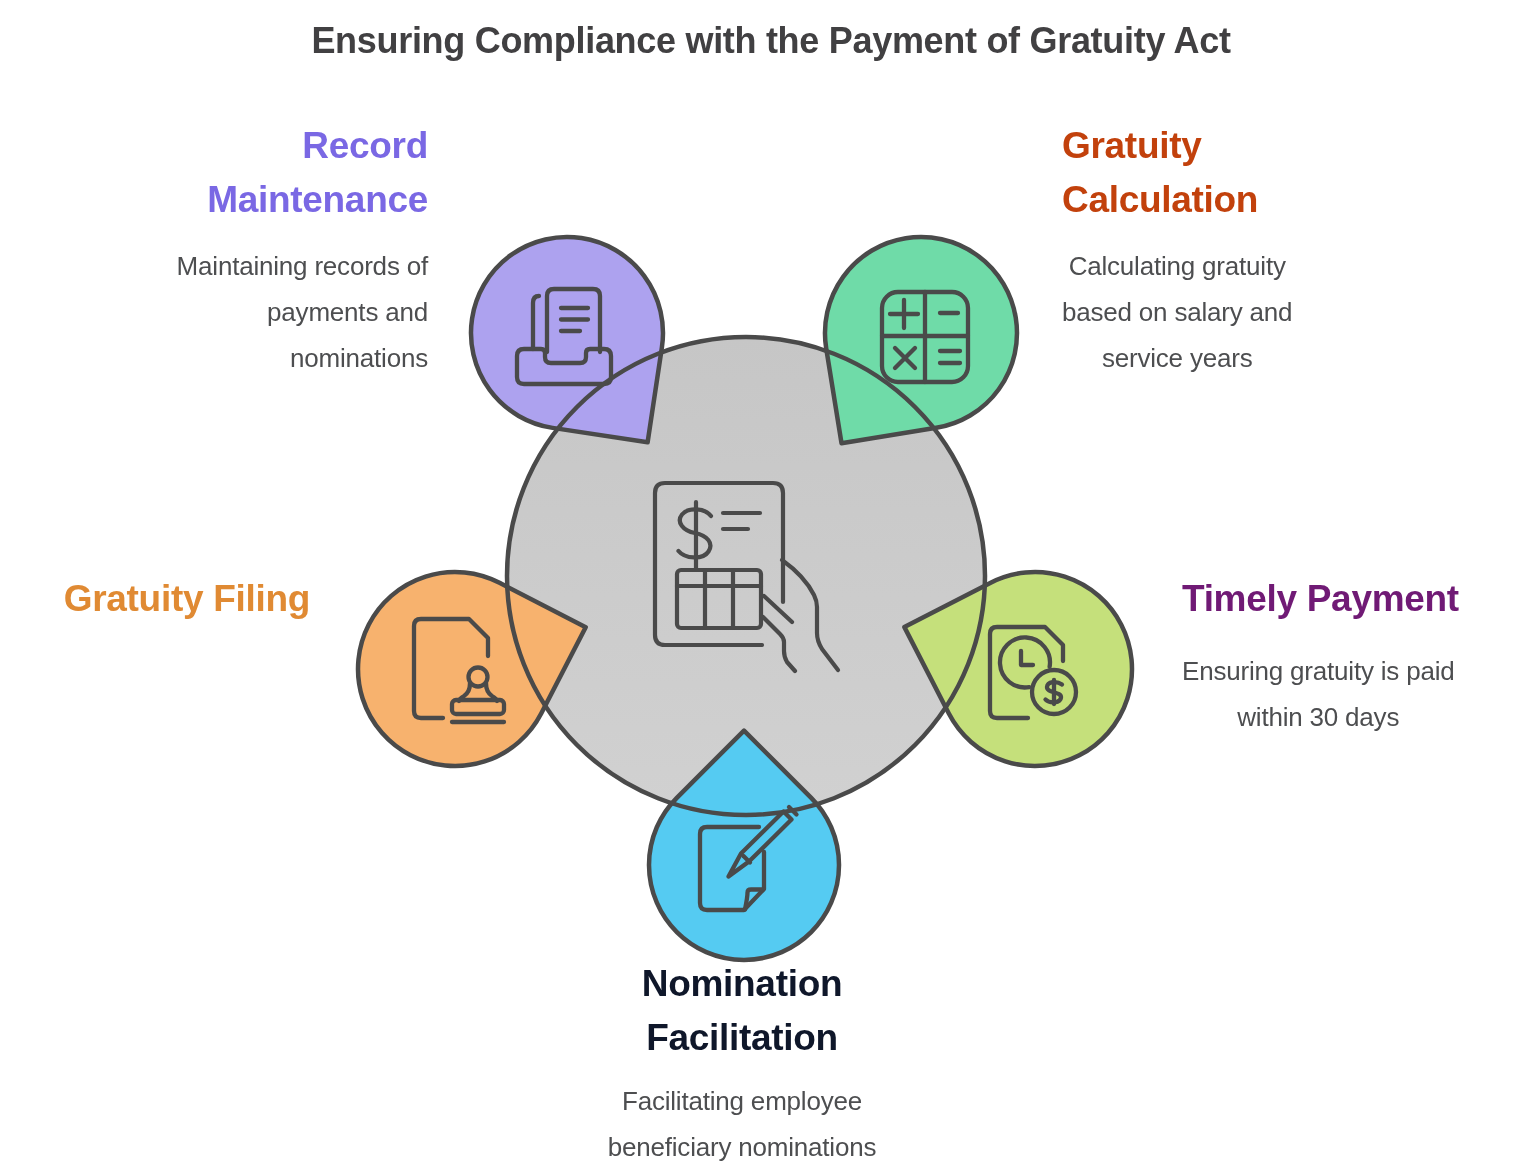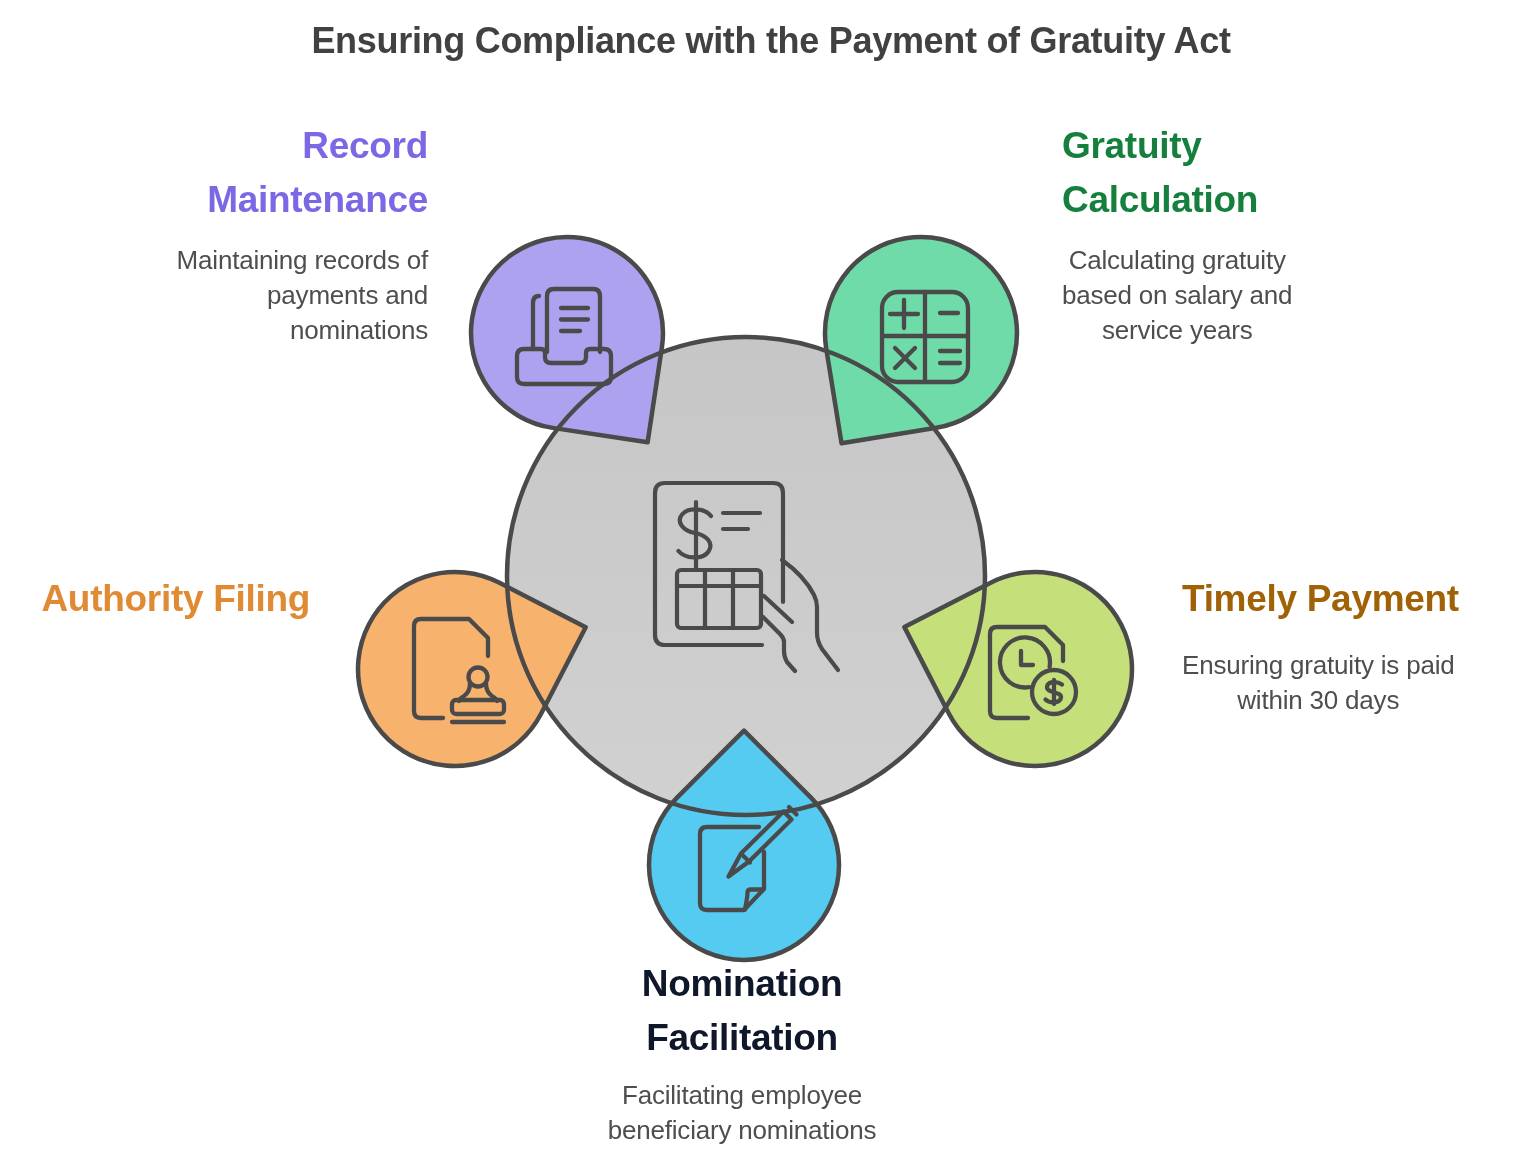--- a/index.html
+++ b/index.html
@@ -10,24 +10,24 @@
   .stage svg{position:absolute;left:0;top:0;}
   .txt{position:absolute;margin:0;white-space:pre-line;}
   .page-title{
     left:6px;right:0;top:19px;text-align:center;
     font-size:36px;font-weight:700;letter-spacing:-0.3px;color:#414042;line-height:44px;
   }
   .heading{
     font-size:37px;font-weight:700;letter-spacing:-0.3px;line-height:54px;
   }
   .body-copy{
-    font-size:26px;line-height:35px;color:#4d4e50;letter-spacing:-0.2px;
+    font-size:26px;line-height:46px;color:#4d4e50;letter-spacing:-0.2px;
   }
-  .h-purple{color:#7a68e4;} .h-teal{color:#15803d;} .h-orange{color:#e08a33;}
-  .h-green{color:#a16207;} .h-blue{color:#0f172a;}
+  .h-purple{color:#7a68e4;} .h-teal{color:#c2410c;} .h-orange{color:#e08a33;}
+  .h-green{color:#701a75;} .h-blue{color:#0f172a;}
   #blk-record-h   {top:119px;right:1108px;text-align:right;}
   #blk-record-b   {top:243px;right:1108px;text-align:right;}
   #blk-gratuity-h {top:119px;left:1062px;text-align:left;}
   #blk-gratuity-b {top:243px;left:1062px;text-align:center;}
   #blk-authority-h{top:572px;right:1226px;text-align:right;}
   #blk-authority-b{top:648px;right:1226px;text-align:right;}
   #blk-timely-h   {top:572px;left:1182px;text-align:left;}
   #blk-timely-b   {top:648px;left:1182px;text-align:center;}
   #blk-nom-h      {top:957px;left:442px;width:600px;text-align:center;}
   #blk-nom-b      {top:1078px;left:442px;width:600px;text-align:center;}
@@ -127,21 +127,21 @@
   <p id="blk-record-b" class="txt body-copy">Maintaining records of
 payments and
 nominations</p>
 
   <p id="blk-gratuity-h" class="txt heading h-teal">Gratuity
 Calculation</p>
   <p id="blk-gratuity-b" class="txt body-copy">Calculating gratuity
 based on salary and
 service years</p>
 
-  <p id="blk-authority-h" class="txt heading h-orange">Authority Filing</p>
+  <p id="blk-authority-h" class="txt heading h-orange">Gratuity Filing</p>
 
   <p id="blk-timely-h" class="txt heading h-green">Timely Payment</p>
   <p id="blk-timely-b" class="txt body-copy">Ensuring gratuity is paid
 within 30 days</p>
 
   <p id="blk-nom-h" class="txt heading h-blue">Nomination
 Facilitation</p>
   <p id="blk-nom-b" class="txt body-copy">Facilitating employee
 beneficiary nominations</p>
 

